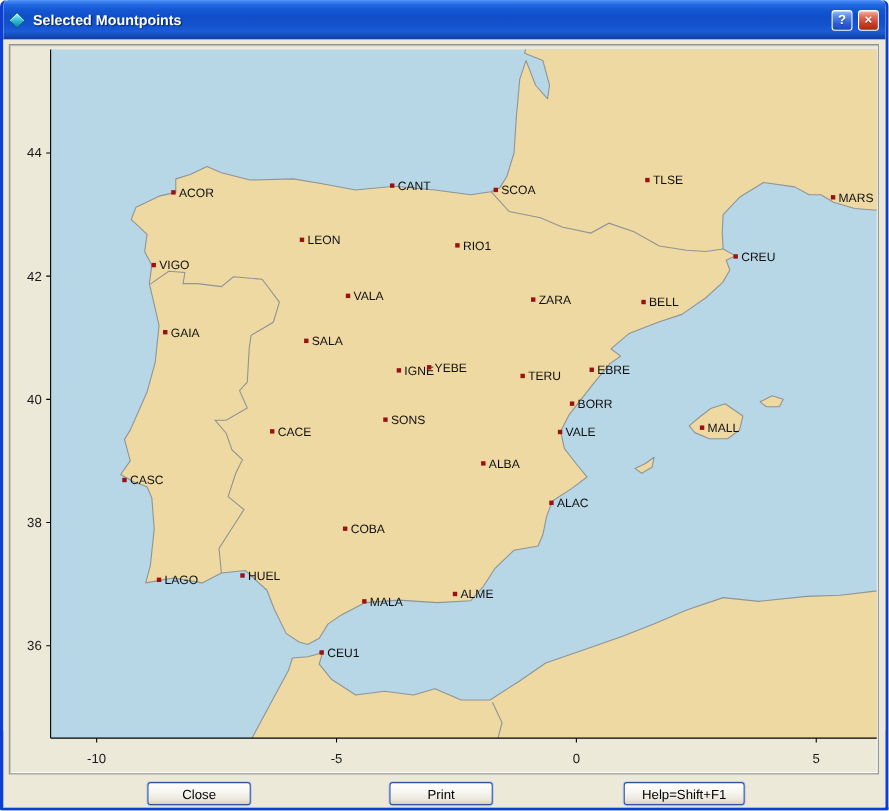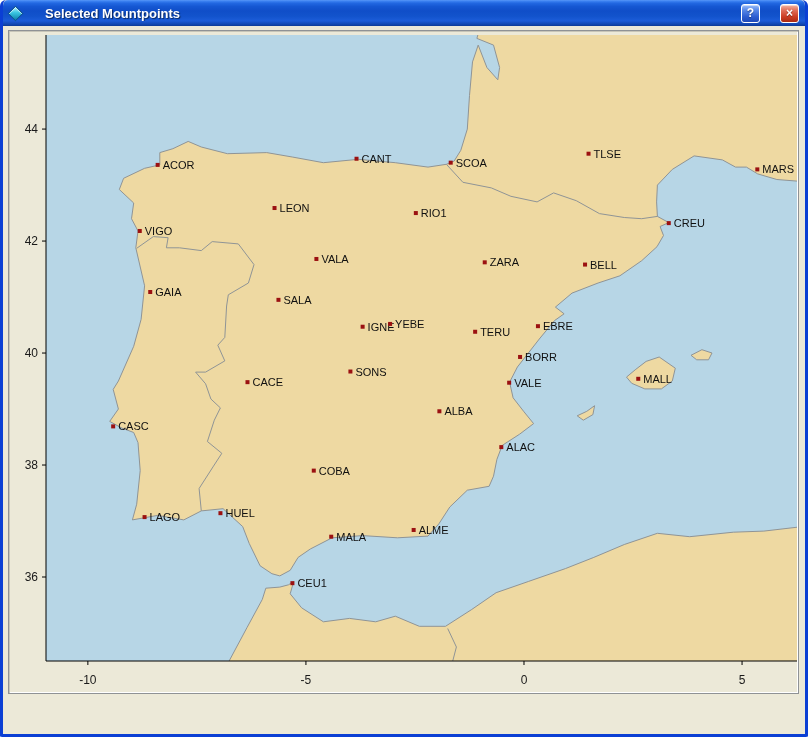--- a/index.html
+++ b/index.html
@@ -7,24 +7,24 @@
   .window{
     position:relative;
     width:808px;height:737px;
     border:3px solid #0b3fd4;border-top:none;
     border-radius:6px 6px 2px 2px;
     font-family:"Liberation Sans",sans-serif;
     background:#ece9d8;
     overflow:hidden;
   }
   .titlebar{
-    height:26px;
+    height:36px;
     background:linear-gradient(180deg,#5898f8 0%,#3a80f0 5%,#2268e2 12%,#1557d2 25%,#104ec8 42%,#1253cc 62%,#1c5cd8 80%,#1146ae 94%,#0d3a96 100%);
     border-radius:5px 5px 0 0;
-    display:flex;align-items:center;gap:20px;
+    display:flex;align-items:center;gap:5px;
     padding:0 6px;
   }
   .app-icon{
     width:13px;height:13px;flex:0 0 auto;
     transform:rotate(45deg) scale(.85);
     background:linear-gradient(135deg,#aef3ff 0%,#38c4e0 45%,#0e7fa8 100%);
     border:1px solid #0a5a78;
     box-shadow:inset 1px 1px 0 rgba(255,255,255,.7);
   }
   .title-text{
@@ -254,14 +254,19 @@
           <g>
             <rect x="402.64982578397223" y="496.97674418604635" width="4" height="4" fill="#9b1111"></rect>
             <text x="409.64982578397223" y="502.97674418604635" font-size="11" fill="#101010">ALME</text>
           </g>
           <g>
             <rect x="281.40824622531943" y="550.169946332737" width="4" height="4" fill="#9b1111"></rect>
             <text x="288.40824622531943" y="556.169946332737" font-size="11" fill="#101010">CEU1</text>
           </g>
         </svg>
     </div>
+    <div class="footer">
+      <button class="xp-btn btn-close">Close</button>
+      <button class="xp-btn btn-print">Print</button>
+      <button class="xp-btn btn-help">Help=Shift+F1</button>
+    </div>
   </div>
 </div>
 
 </body></html>

